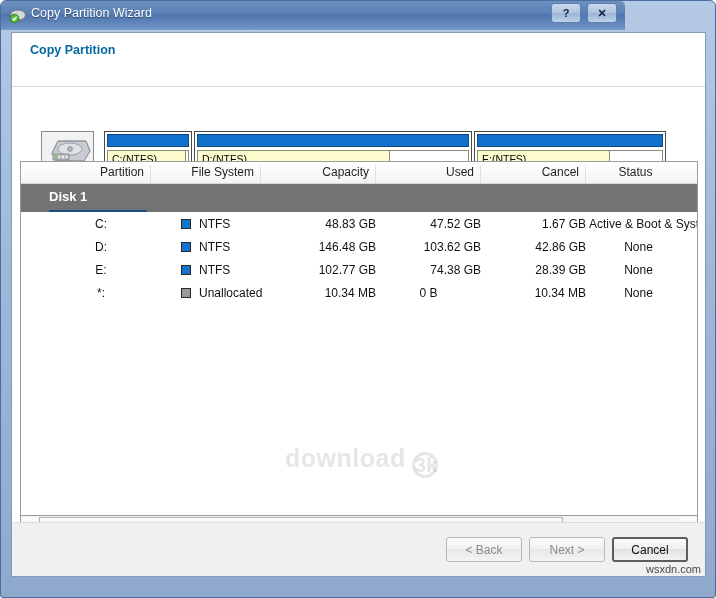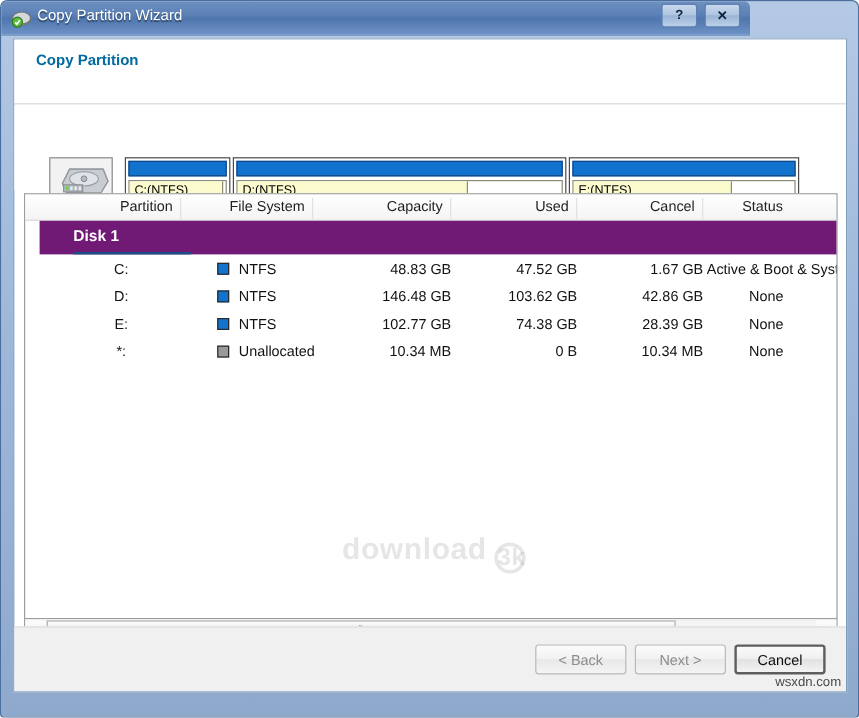--- a/index.html
+++ b/index.html
@@ -153,23 +153,23 @@
     font-size: 12px; color: #1f1f1f;
     border-right: 1px solid #e0e0e0;
     padding-right: 6px;
     white-space: nowrap;
   }
   .ch.l { text-align: right; padding-left: 8px; }
   .ch.r { text-align: right; }
   .ch.c { text-align: center; }
 
   #diskrow {
-    position: absolute; left: 12px; top: 22px;
+    position: absolute; left: 0; top: 22px;
     width: 676px; height: 28px;
-    background: #701a75;
+    background: #737373;
   }
   #diskrow span {
     position: absolute; left: 28px; top: 5px;
     font-size: 13px; font-weight: bold; color: #ffffff;
   }
   #diskrow-underline {
     position: absolute; left: 28px; bottom: 0;
     width: 98px; height: 2px; background: #1a4f86;
   }
 
@@ -380,21 +380,21 @@
         <div class="cell r" style="left:355px; width:105px;">74.38 GB</div>
         <div class="cell r" style="left:460px; width:105px;">28.39 GB</div>
         <div class="cell c" style="left:565px; width:105px;">None</div>
       </div>
 
       <div class="row" style="top:120px;">
         <div class="cell c" style="left:30px; width:100px;">*:</div>
         <div class="fs-swatch" style="left:160px; background:#9a9a9a;"></div>
         <div class="cell" style="left:178px;">Unallocated</div>
         <div class="cell r" style="left:240px; width:115px;">10.34 MB</div>
-        <div class="cell r" style="left:355px; width:105px;">0 B</div>
+        <div class="cell r" style="left:355px; width:105px;text-align:center;">0 B</div>
         <div class="cell r" style="left:460px; width:105px;">10.34 MB</div>
         <div class="cell c" style="left:565px; width:105px;">None</div>
       </div>
 
       <div id="watermark">
         <span>download</span><span class="badge">3k</span>
       </div>
     </div>
 
     <div id="hscroll">

